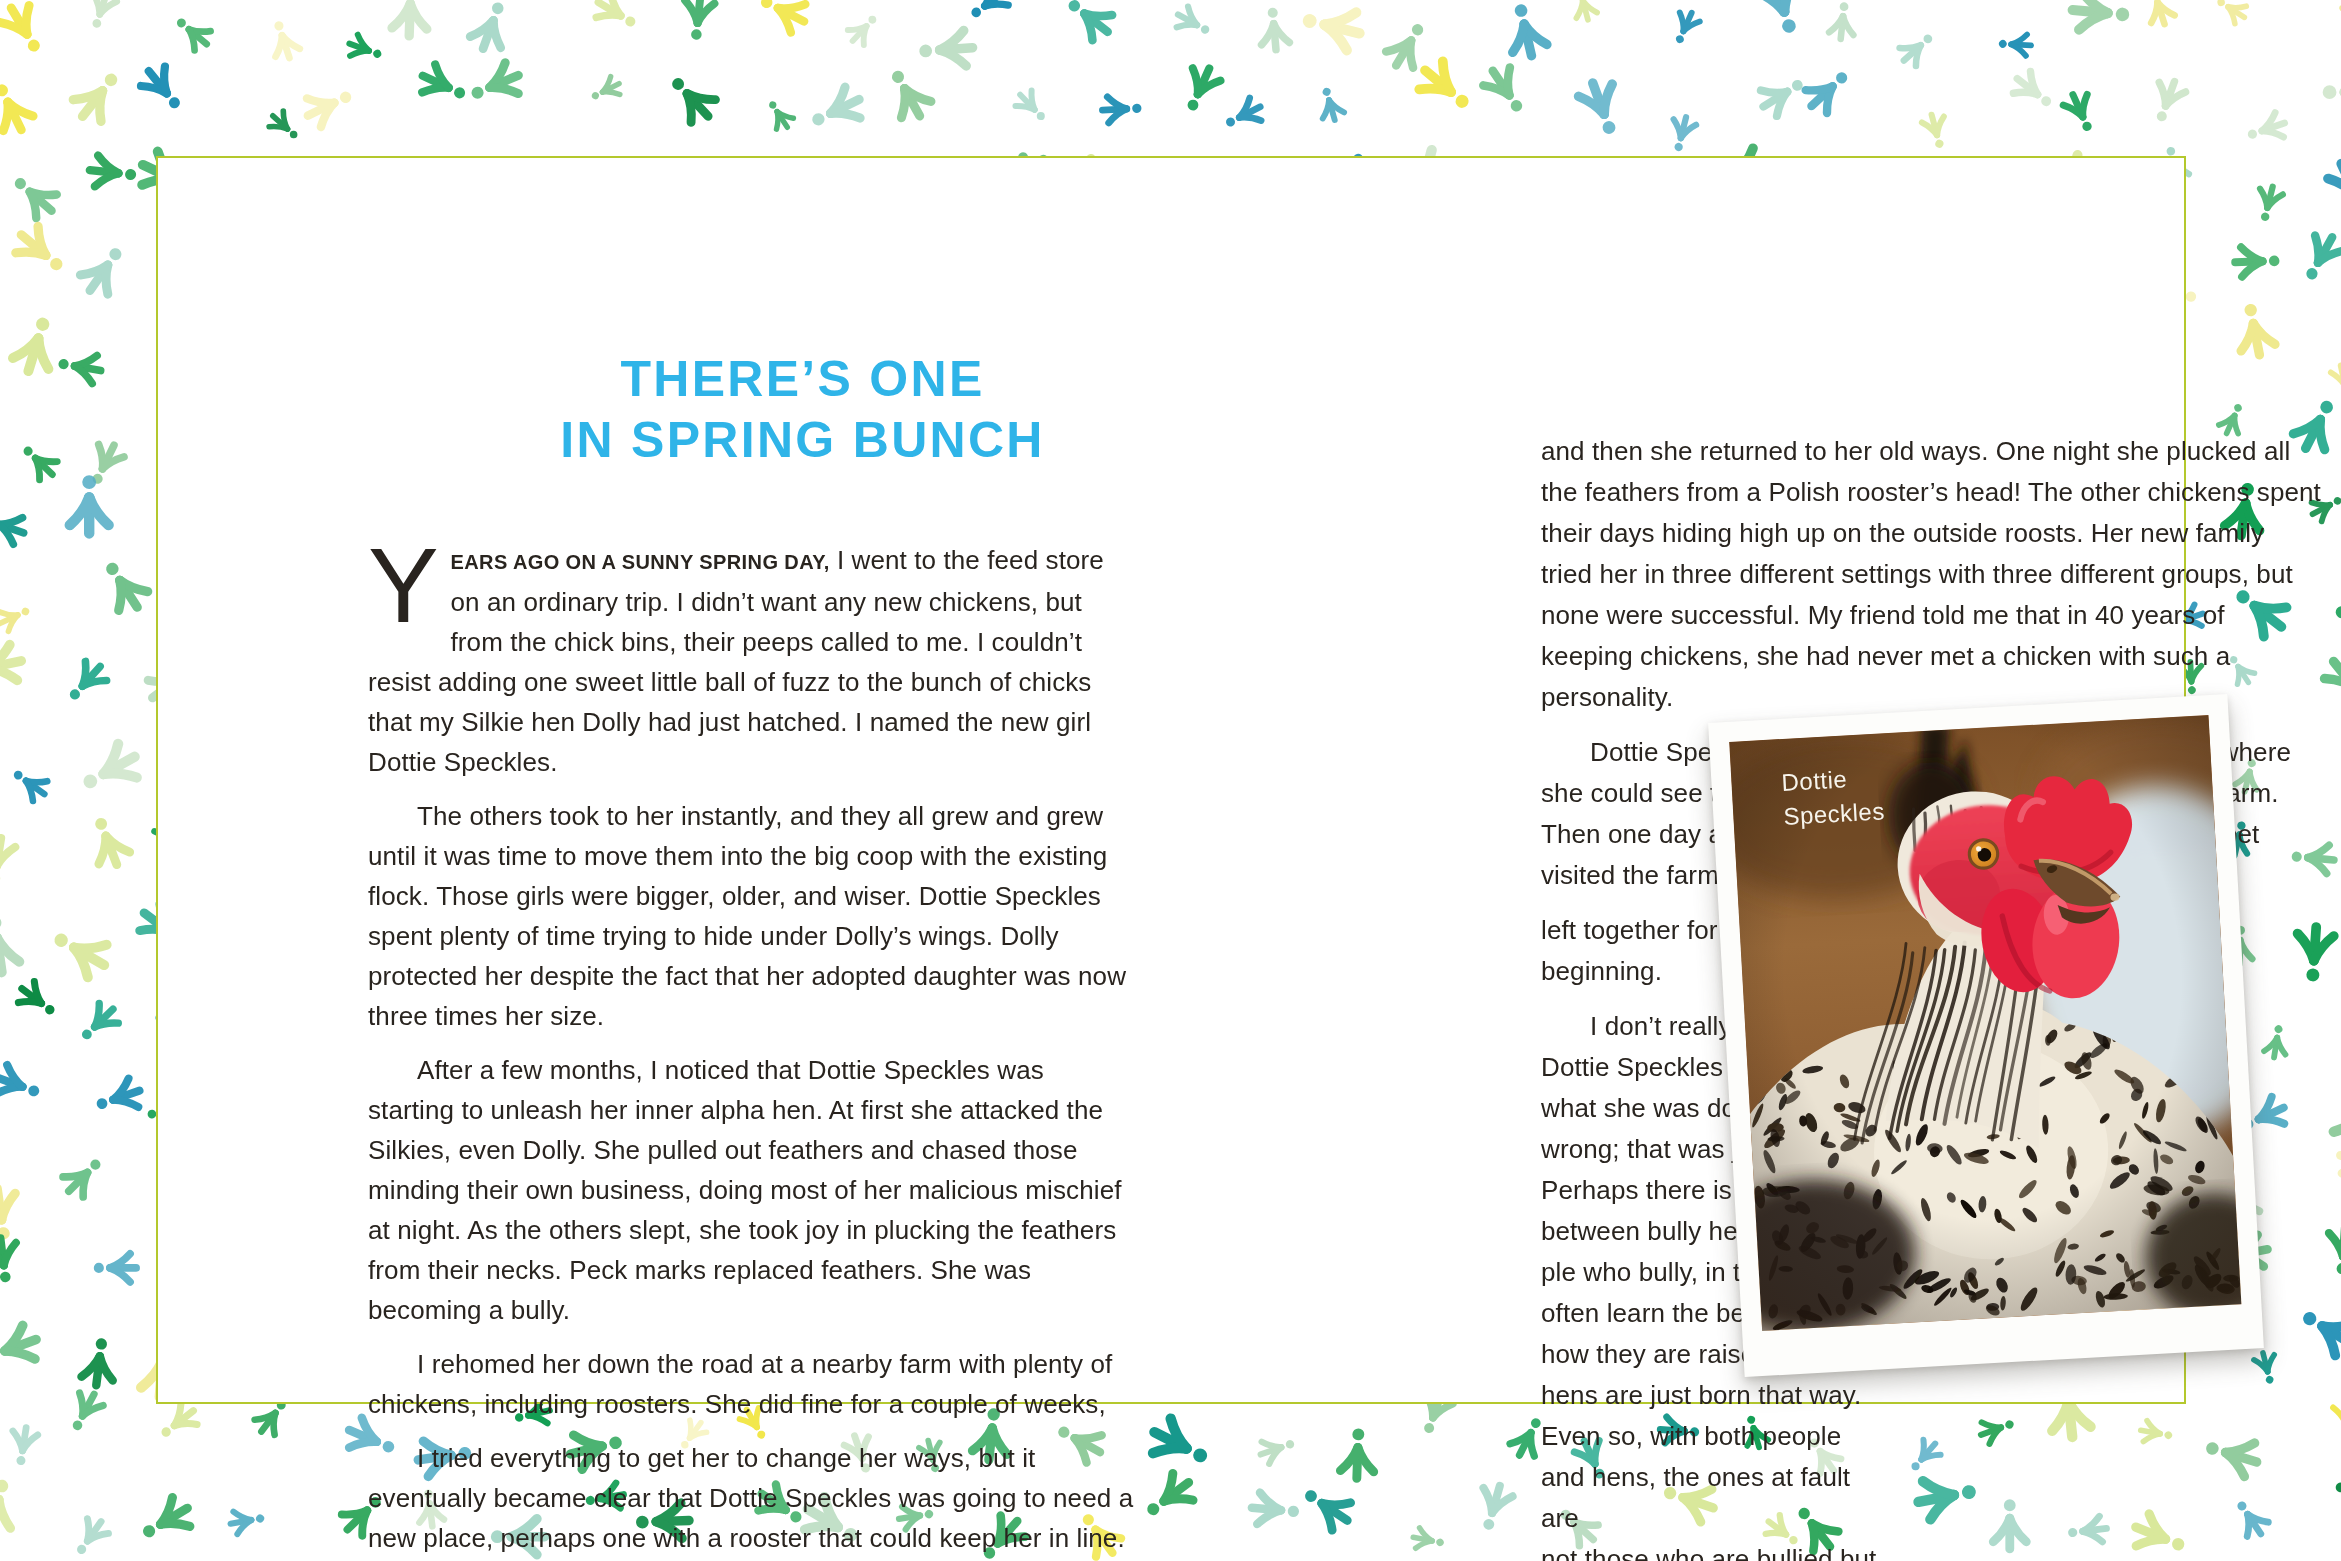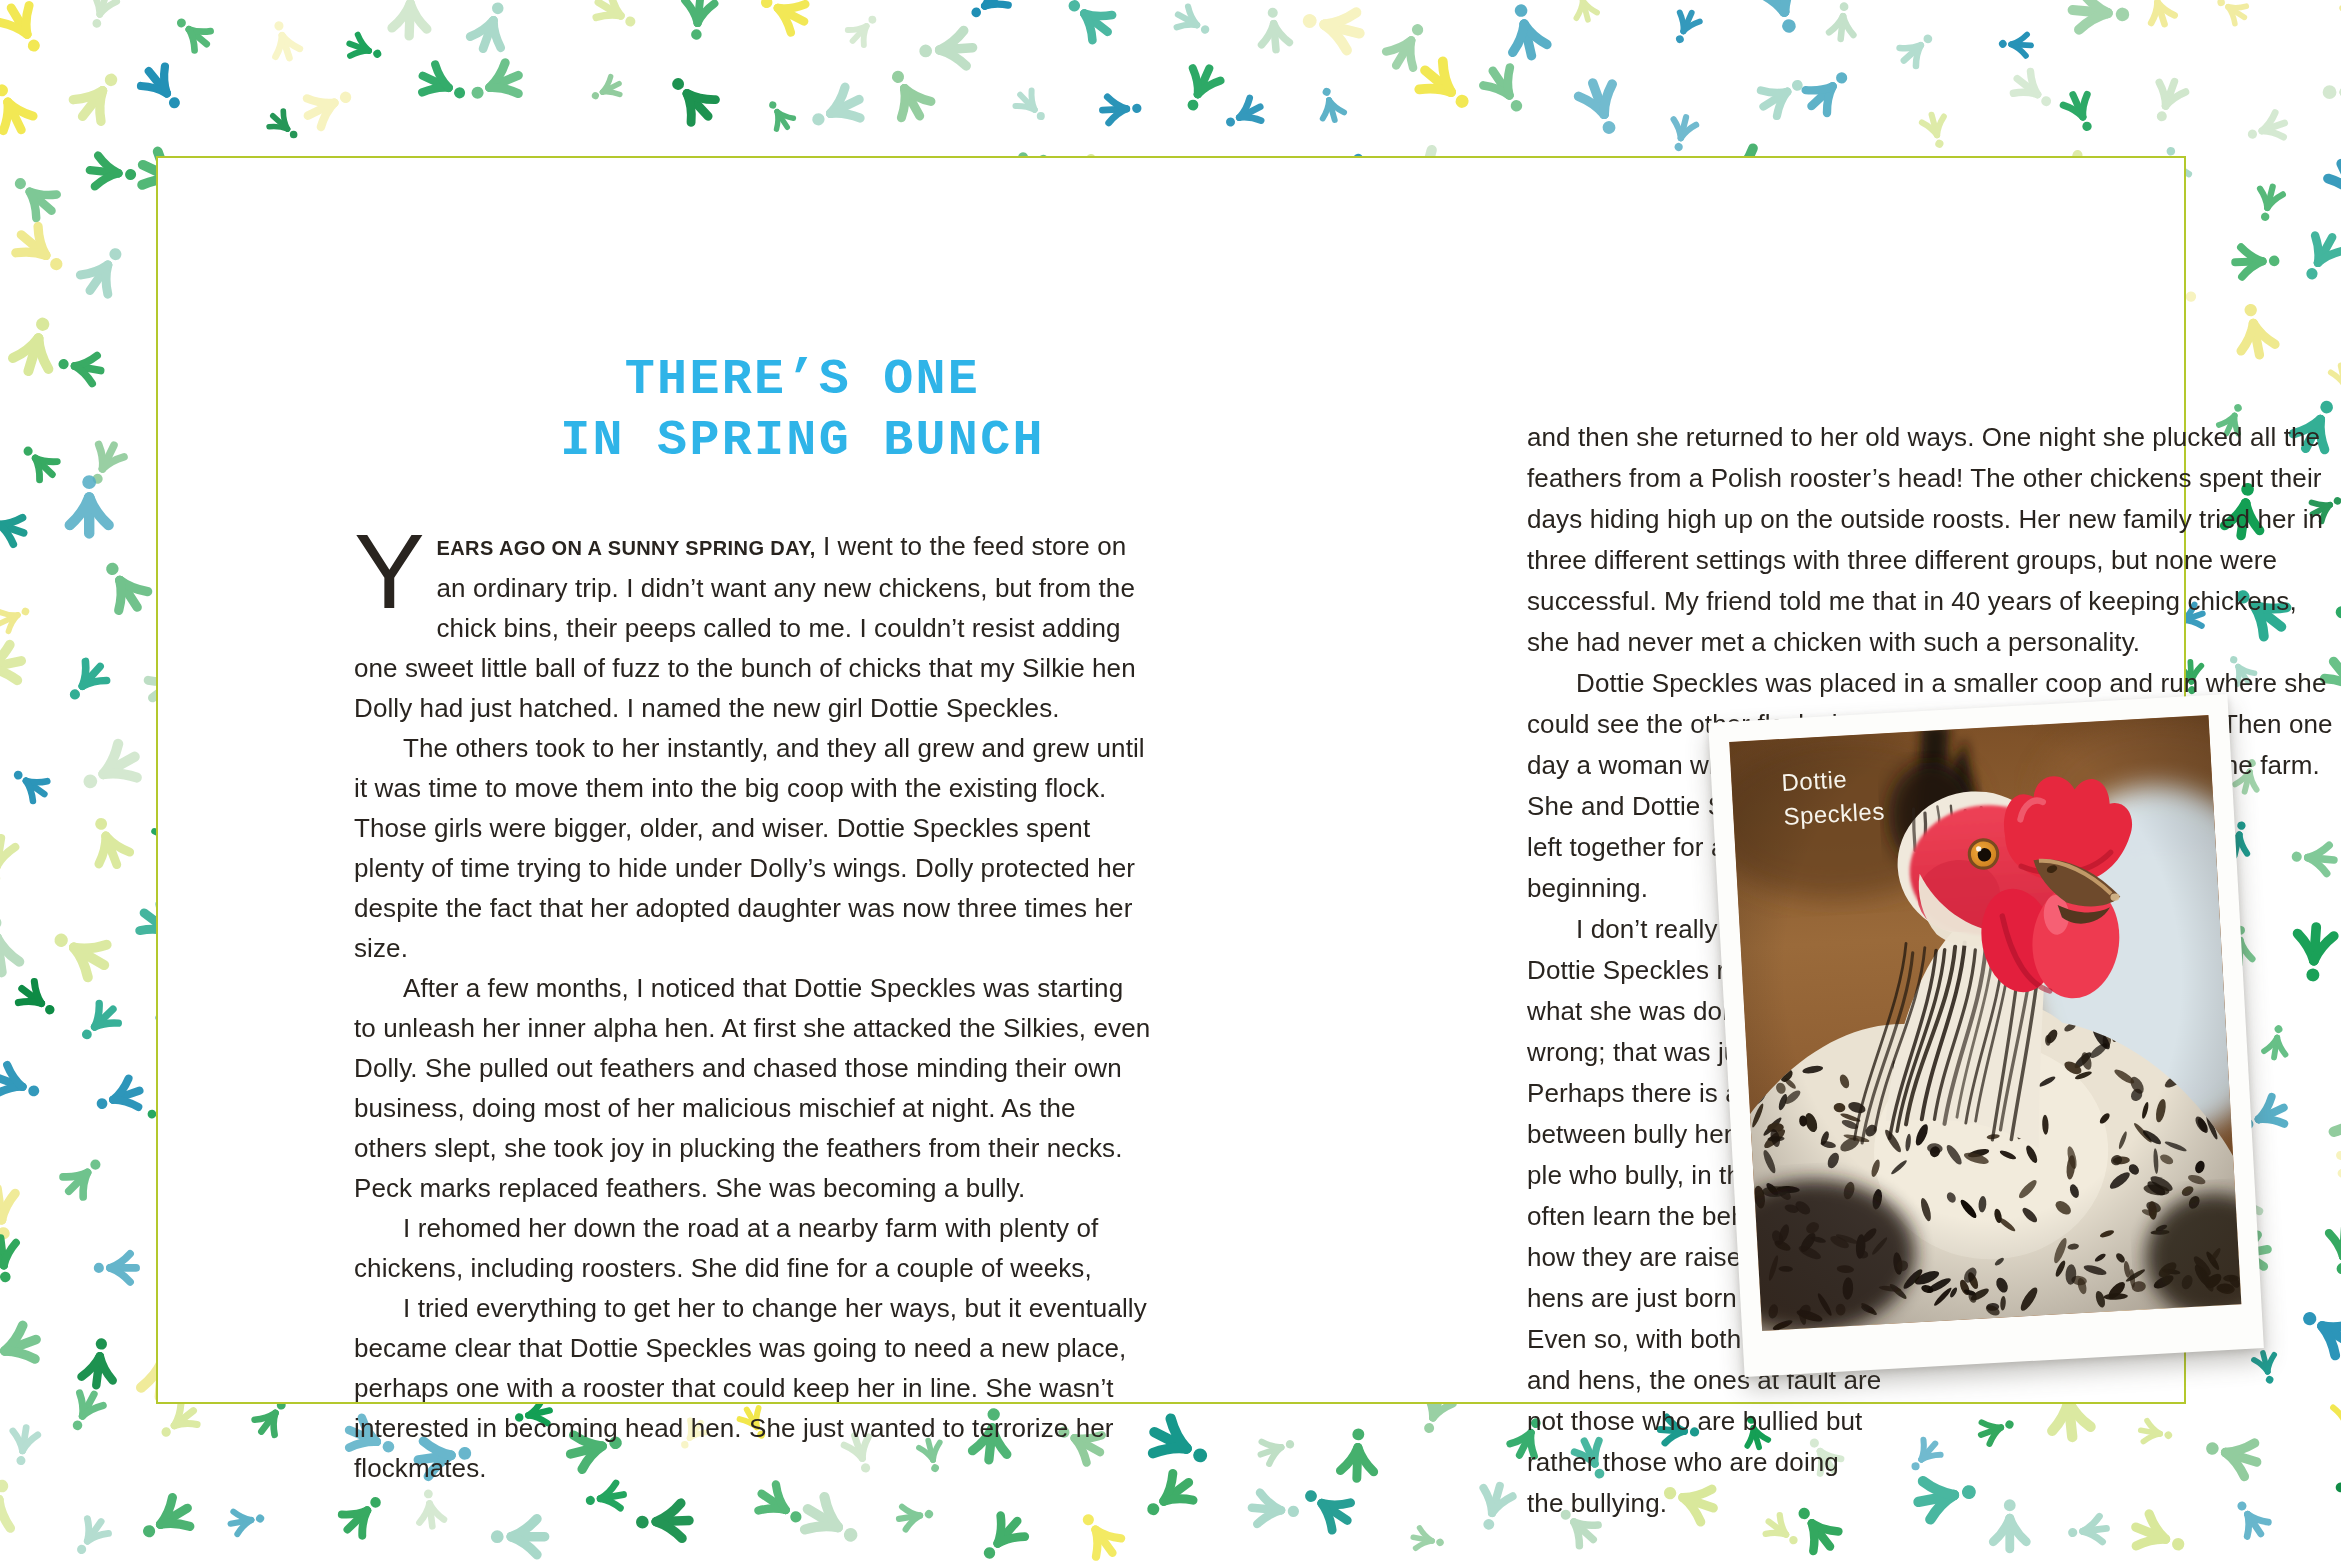--- a/index.html
+++ b/index.html
@@ -11,26 +11,26 @@
   }
   .fp-layer{position:absolute;left:0;top:0;width:2342px;height:1561px;z-index:0;}
   .content-box{
     position:absolute;left:156px;top:156px;width:2030px;height:1248px;
     background:#ffffff;border:2.3px solid var(--border,#b4c82d);
     box-sizing:border-box;z-index:1;
   }
   .title{
     position:absolute;left:221px;top:191px;width:847px;margin:0;
     text-align:center;color:var(--title,#2fb4e8);
-    font-size:50px;line-height:61px;font-weight:800;letter-spacing:2.3px;font-family:Liberation Mono, monospace;
+    font-size:50px;line-height:61px;font-weight:800;letter-spacing:2.3px;
   }
   .col-left{position:absolute;left:196px;top:368px;width:797px;}
   .col-right{position:absolute;left:1369px;top:259px;width:809px;}
   .para{
-    margin:0;font-size:26px;line-height:40px;color:var(--text,#29241f);
+    margin:14px;font-size:26px;line-height:40px;color:var(--text,#29241f);
     letter-spacing:0.1px;
   }
   .col-right .para{line-height:41px;}
   .indent{text-indent:49px;}
   .prewrap{white-space:pre-line;}
   .dropcap{
     float:left;font-size:106px;line-height:81px;font-weight:400;
     padding:5.4px 11.7px 0 0;color:var(--text,#29241f);
   }
   .lead{font-weight:700;font-size:20px;letter-spacing:0.4px;}

